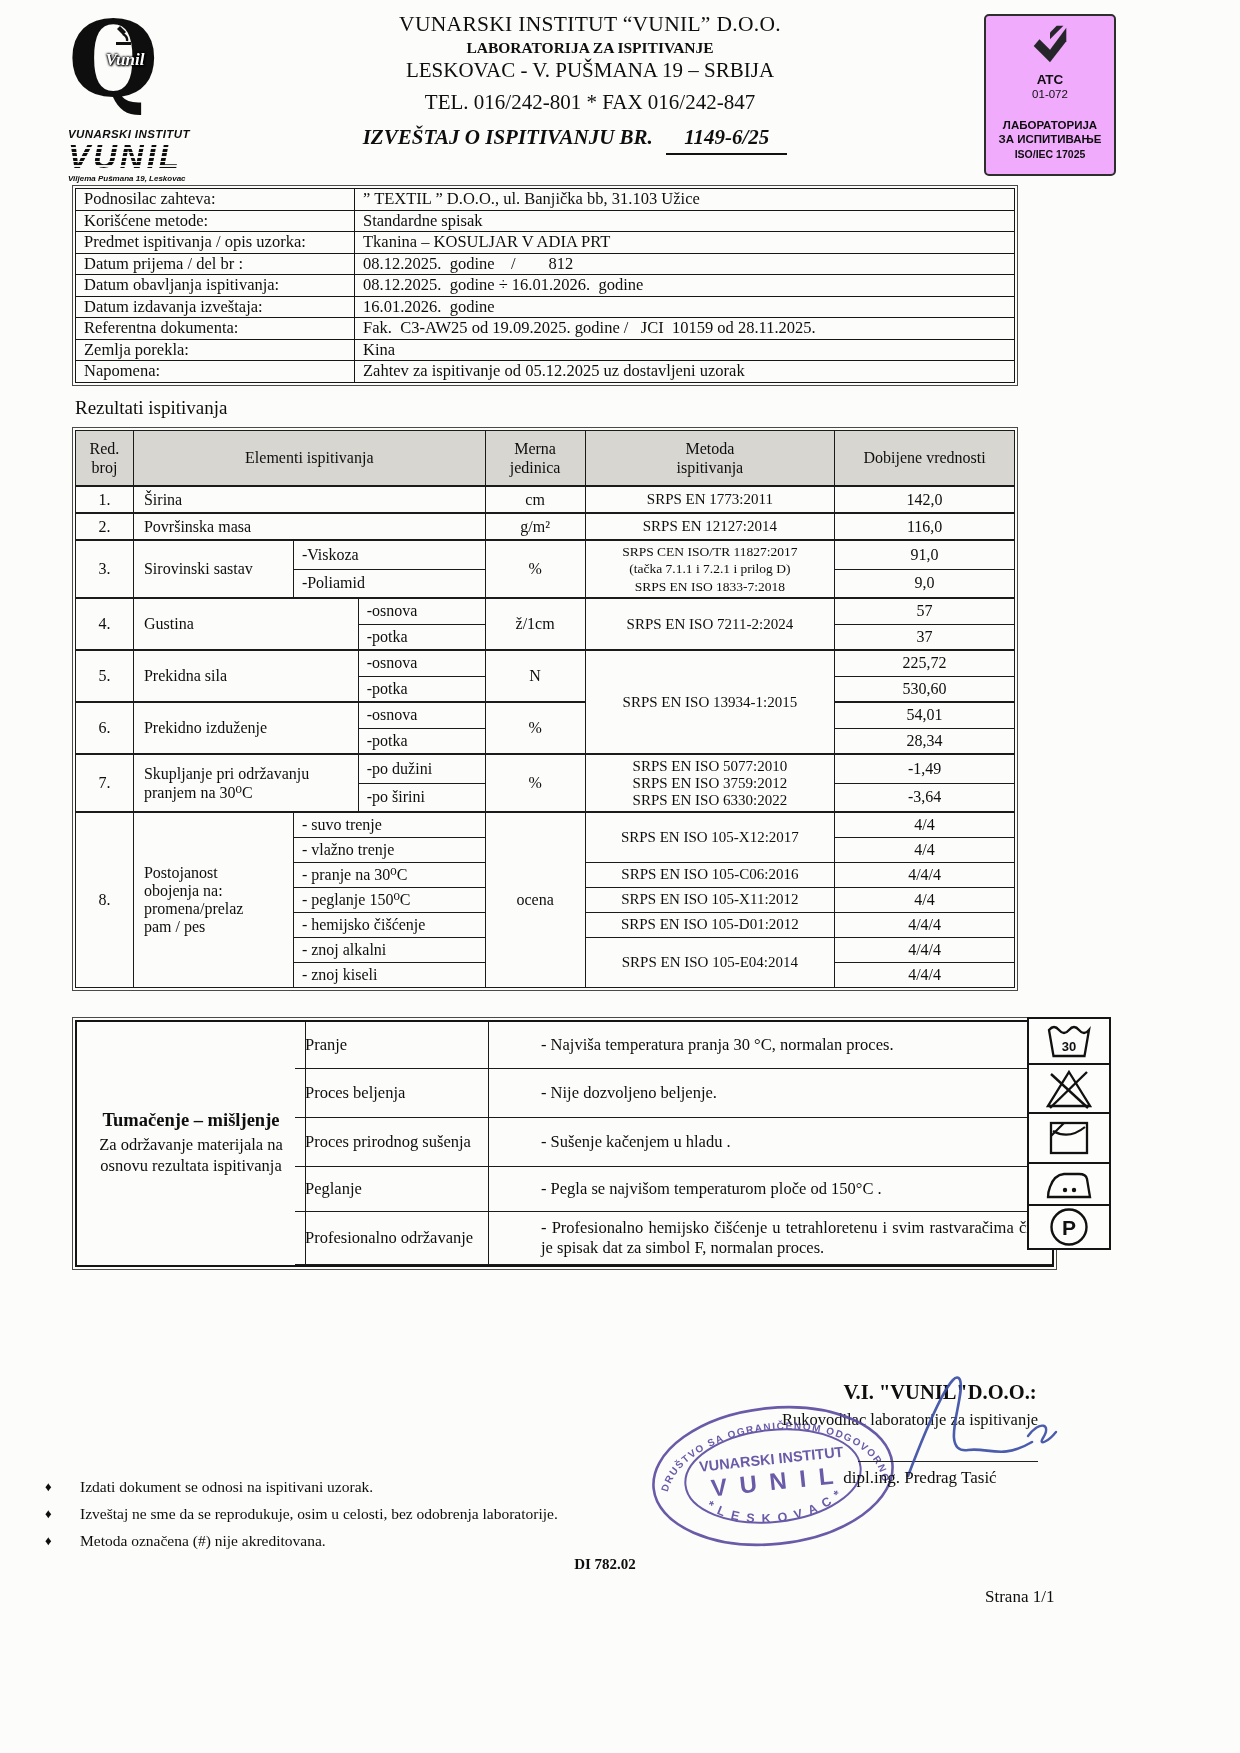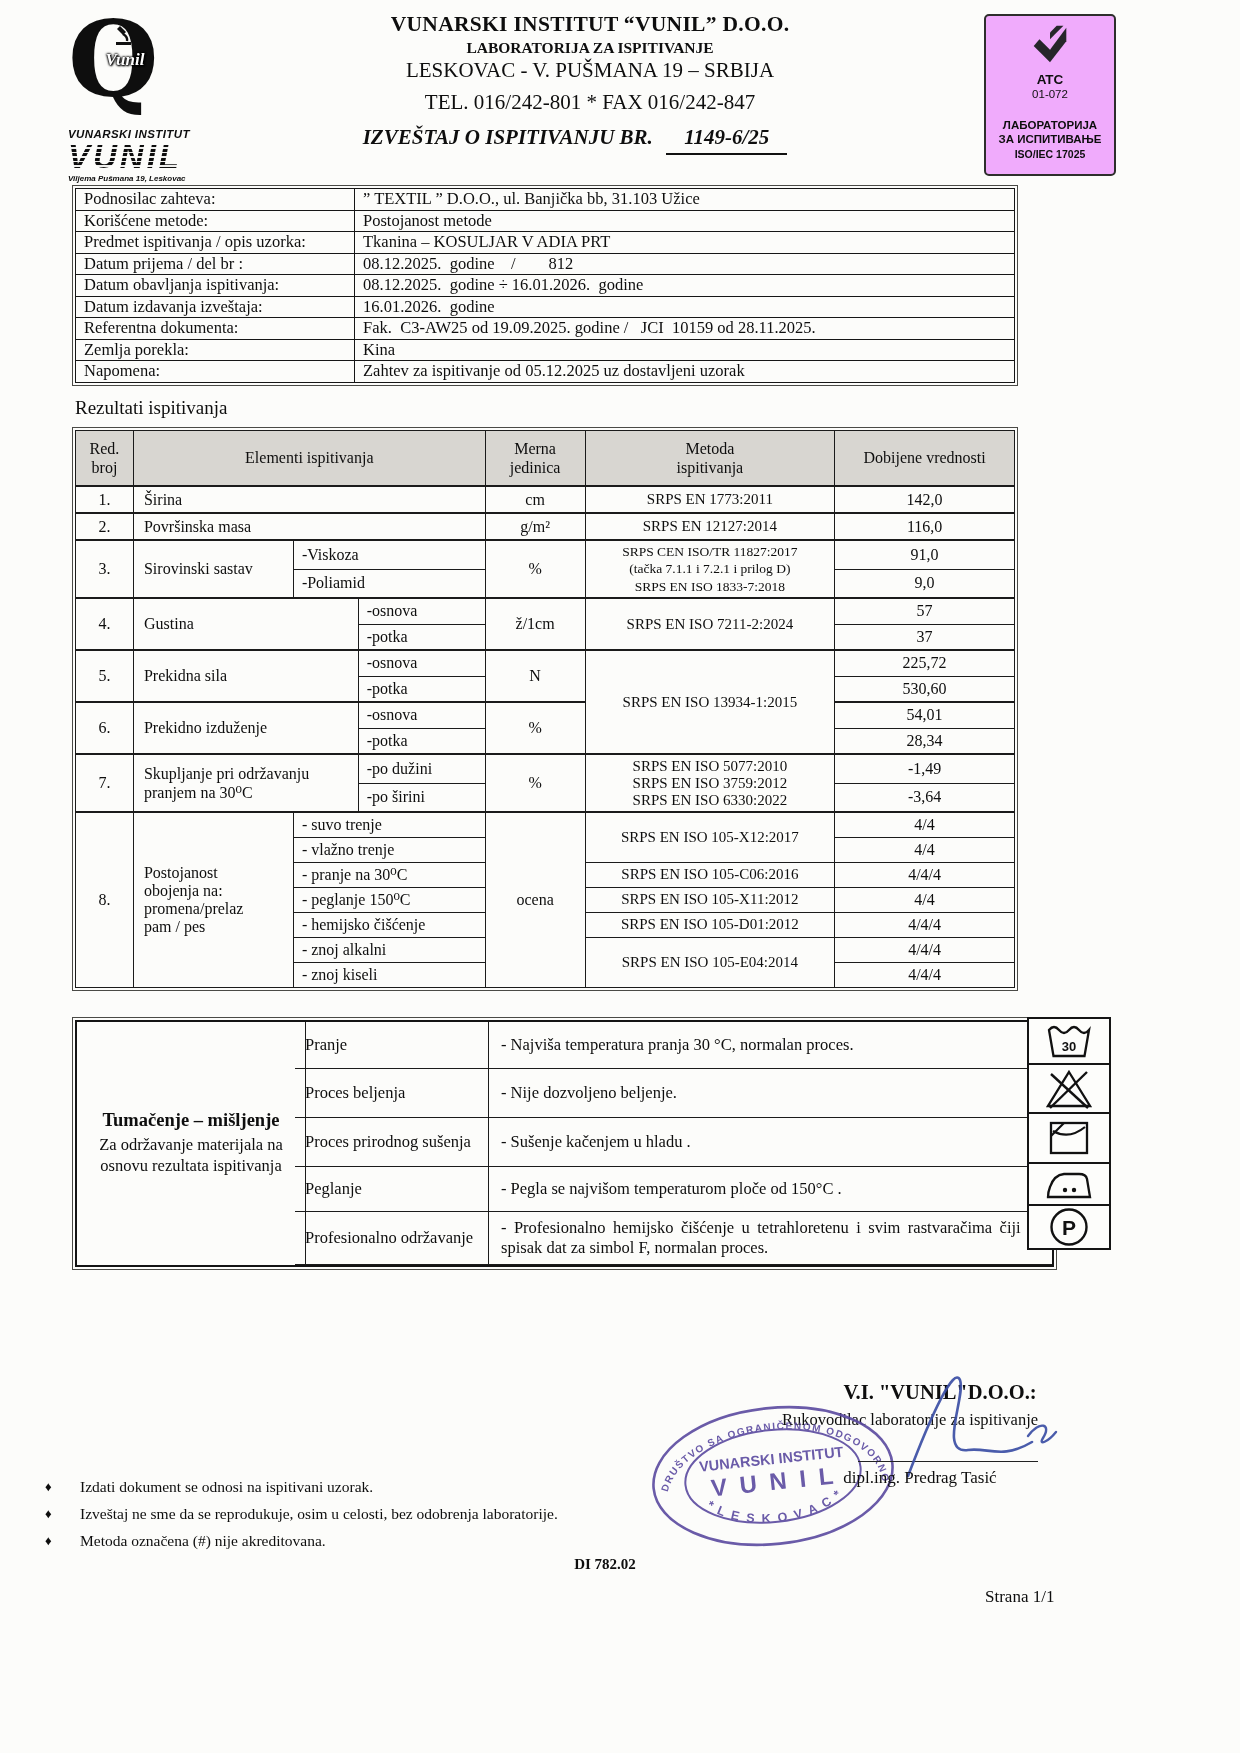--- a/index.html
+++ b/index.html
@@ -18,21 +18,21 @@
            font-style:italic;font-weight:bold;font-size:17px;
            text-shadow:0 0 2px #000,0 0 2px #000,0 0 3px #000,1px 1px 2px #000;}
   .q-scope{position:absolute;left:46px;top:16px;}
   .logo-inst{font-weight:bold;font-style:italic;font-size:11.5px;letter-spacing:.4px;margin-top:2px;}
   .logo-name{position:relative;display:inline-block;font-weight:bold;font-style:italic;font-size:33px;
              letter-spacing:3px;line-height:1;}
   .logo-name .stripes{position:absolute;inset:0;
       background:repeating-linear-gradient(180deg,transparent 0 3px,rgba(252,252,250,.95) 3px 4.5px);}
   .logo-addr{font-size:8px;font-weight:bold;font-style:italic;margin-top:1px;}
   .org{position:absolute;left:300px;top:12px;width:580px;text-align:center;}
-  .org-name{font-size:21.5px;font-weight:bold;letter-spacing:.3px;}
+  .org-name{font-size:21.5px;font-weight:normal;letter-spacing:.3px;}
   .org-sub{font-size:15.5px;font-weight:bold;margin-top:2px;}
   .org-addr{font-size:21px;margin-top:1px;}
   .org-tel{font-size:21px;margin-top:7px;}
   .title-line{position:absolute;left:255px;top:125px;width:640px;text-align:center;
               font-size:21px;font-weight:bold;font-style:italic;}
   .report-no{display:inline-block;border-bottom:2.4px solid #111;padding:0 18px 3px 18px;margin-left:8px;}
   .badge{position:absolute;left:984px;top:14px;width:128px;height:158px;border:2px solid #2e2e2c;
          border-radius:5px;text-align:center;background:#f0abfc;}
   .badge-name{font-weight:bold;font-size:13.5px;margin-top:1px;}
   .badge-no{font-size:11.5px;margin-top:1px;}
@@ -59,21 +59,21 @@
   .h27{height:27px}.h29{height:29px}.h26{height:26px}.h25{height:25px}
 
   
   .care{position:absolute;left:75px;top:1020px;width:975px;border:2.6px solid #141414;
         outline:1.6px solid #4a4a46;outline-offset:2px;background:#fcfcfa;}
   .care-left{position:absolute;left:0;top:0;bottom:0;width:216px;border-right:1.8px solid #1b1b1b;
              display:flex;flex-direction:column;justify-content:center;text-align:center;padding:0 6px;}
   .care-title{font-weight:bold;font-size:18.5px;margin-bottom:4px;}
   .care-sub{font-size:16.5px;line-height:1.25;}
   .care-rows{margin-left:218px;}
-  .care-row{display:flex;border-bottom:1.8px solid #1b1b1b;align-items:center;}
+  .care-row{display:flex;border-bottom:1.8px solid #1b1b1b;align-items:center;gap:40px;}
   .care-label{width:194px;flex:0 0 194px;border-right:1.8px solid #1b1b1b;align-self:stretch;
               display:flex;align-items:center;padding-left:10px;font-size:16.5px;box-sizing:border-box;}
   .care-desc{flex:1;padding:2px 12px;font-size:16.5px;line-height:1.2;}
   .care-note{margin-left:218px;padding:5px 14px 7px 14px;font-style:italic;font-size:17px;line-height:1.2;}
   .icon-stack{position:absolute;left:950px;top:-3px;width:84px;}
   .icon-box{height:46px;border:2.2px solid #151515;background:#fdfdfb;display:flex;
             align-items:center;justify-content:center;margin-top:-2.2px;box-sizing:border-box;}
 
   
   .f-company{position:absolute;left:790px;top:1381px;width:300px;text-align:center;
@@ -140,21 +140,21 @@
   </div>
 
   <table class="info-table">
     <tbody>
         <tr>
           <td class="lbl">Podnosilac zahteva:</td>
           <td class="pres">” TEXTIL ” D.O.O., ul. Banjička bb, 31.103 Užice</td>
         </tr>
     <tr>
           <td class="lbl">Korišćene metode:</td>
-          <td class="pres">Postojanost metode</td>
+          <td class="pres">Standardne spisak</td>
         </tr>
     <tr>
           <td class="lbl">Predmet ispitivanja / opis uzorka:</td>
           <td class="pres">Tkanina – KOSULJAR V ADIA PRT</td>
         </tr>
     <tr>
           <td class="lbl">Datum prijema / del br :</td>
           <td class="pres">08.12.2025.  godine    /        812</td>
         </tr>
     <tr>

